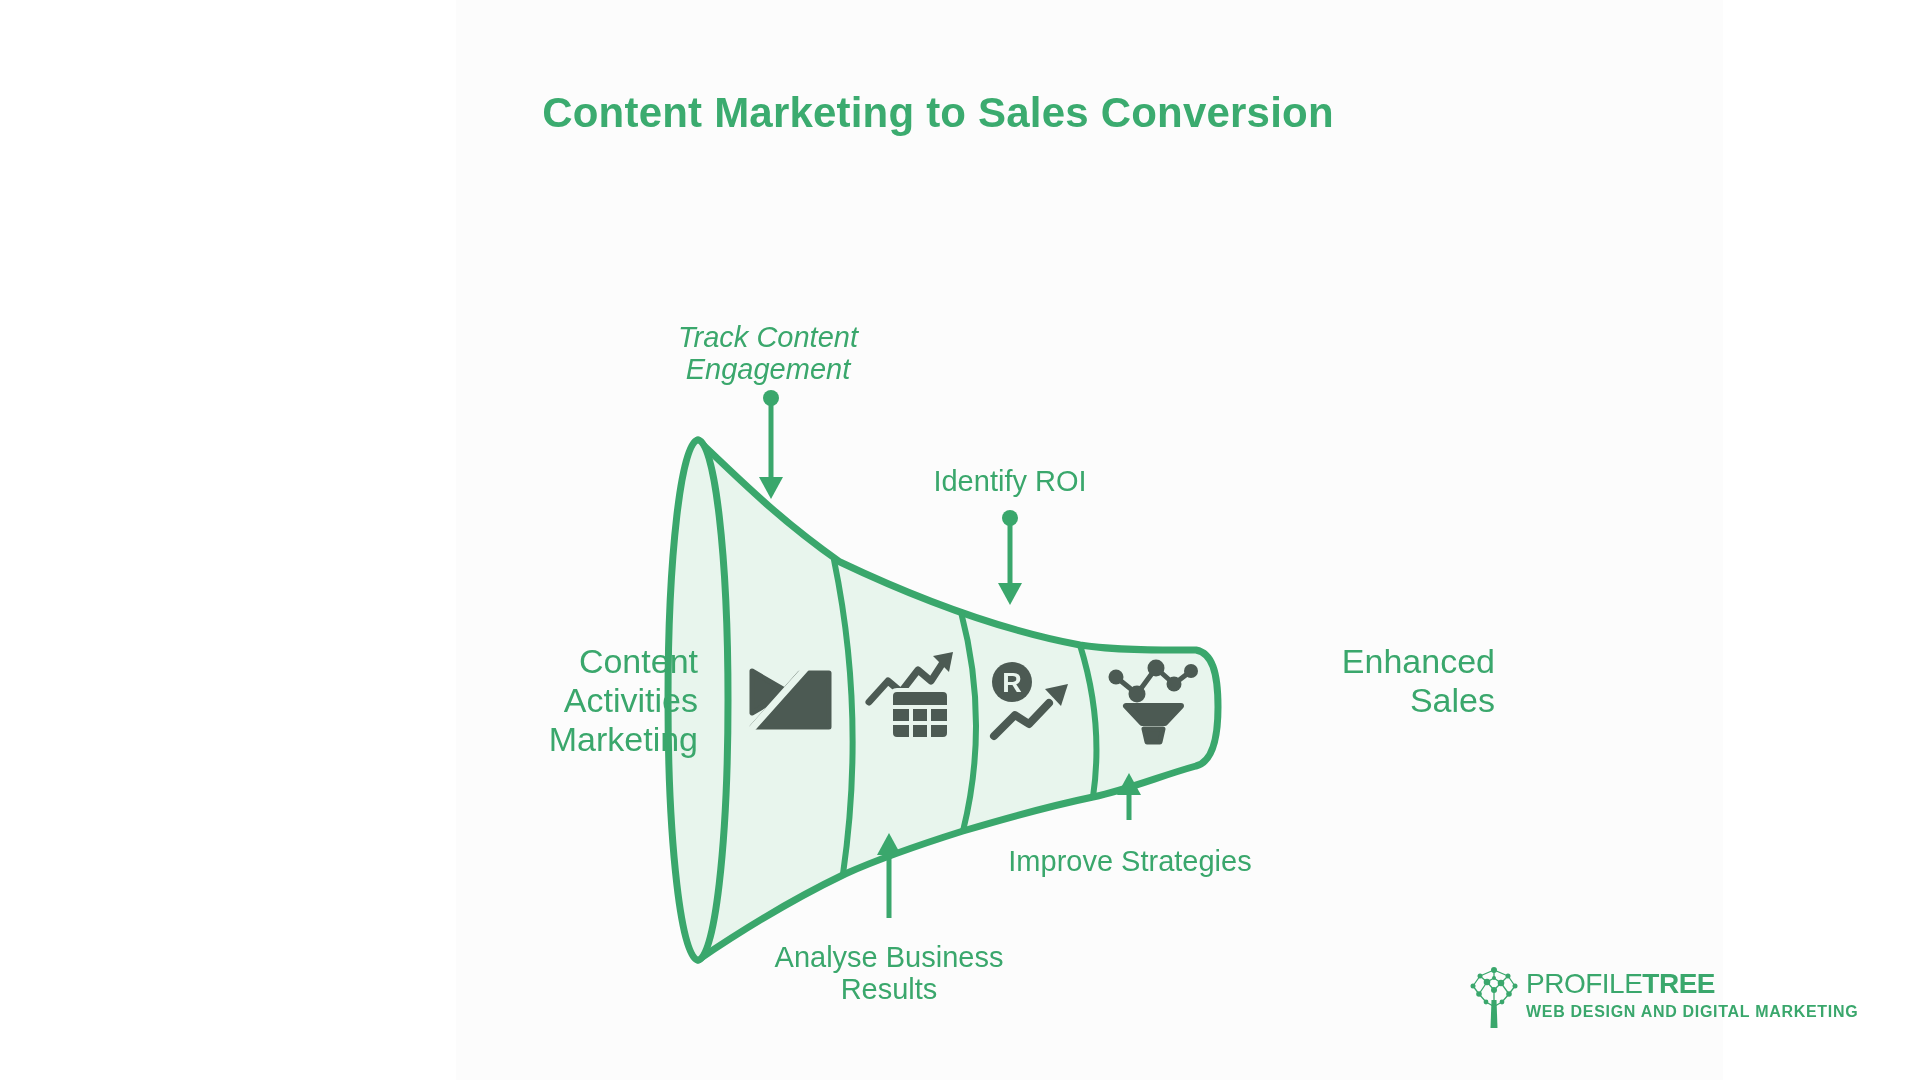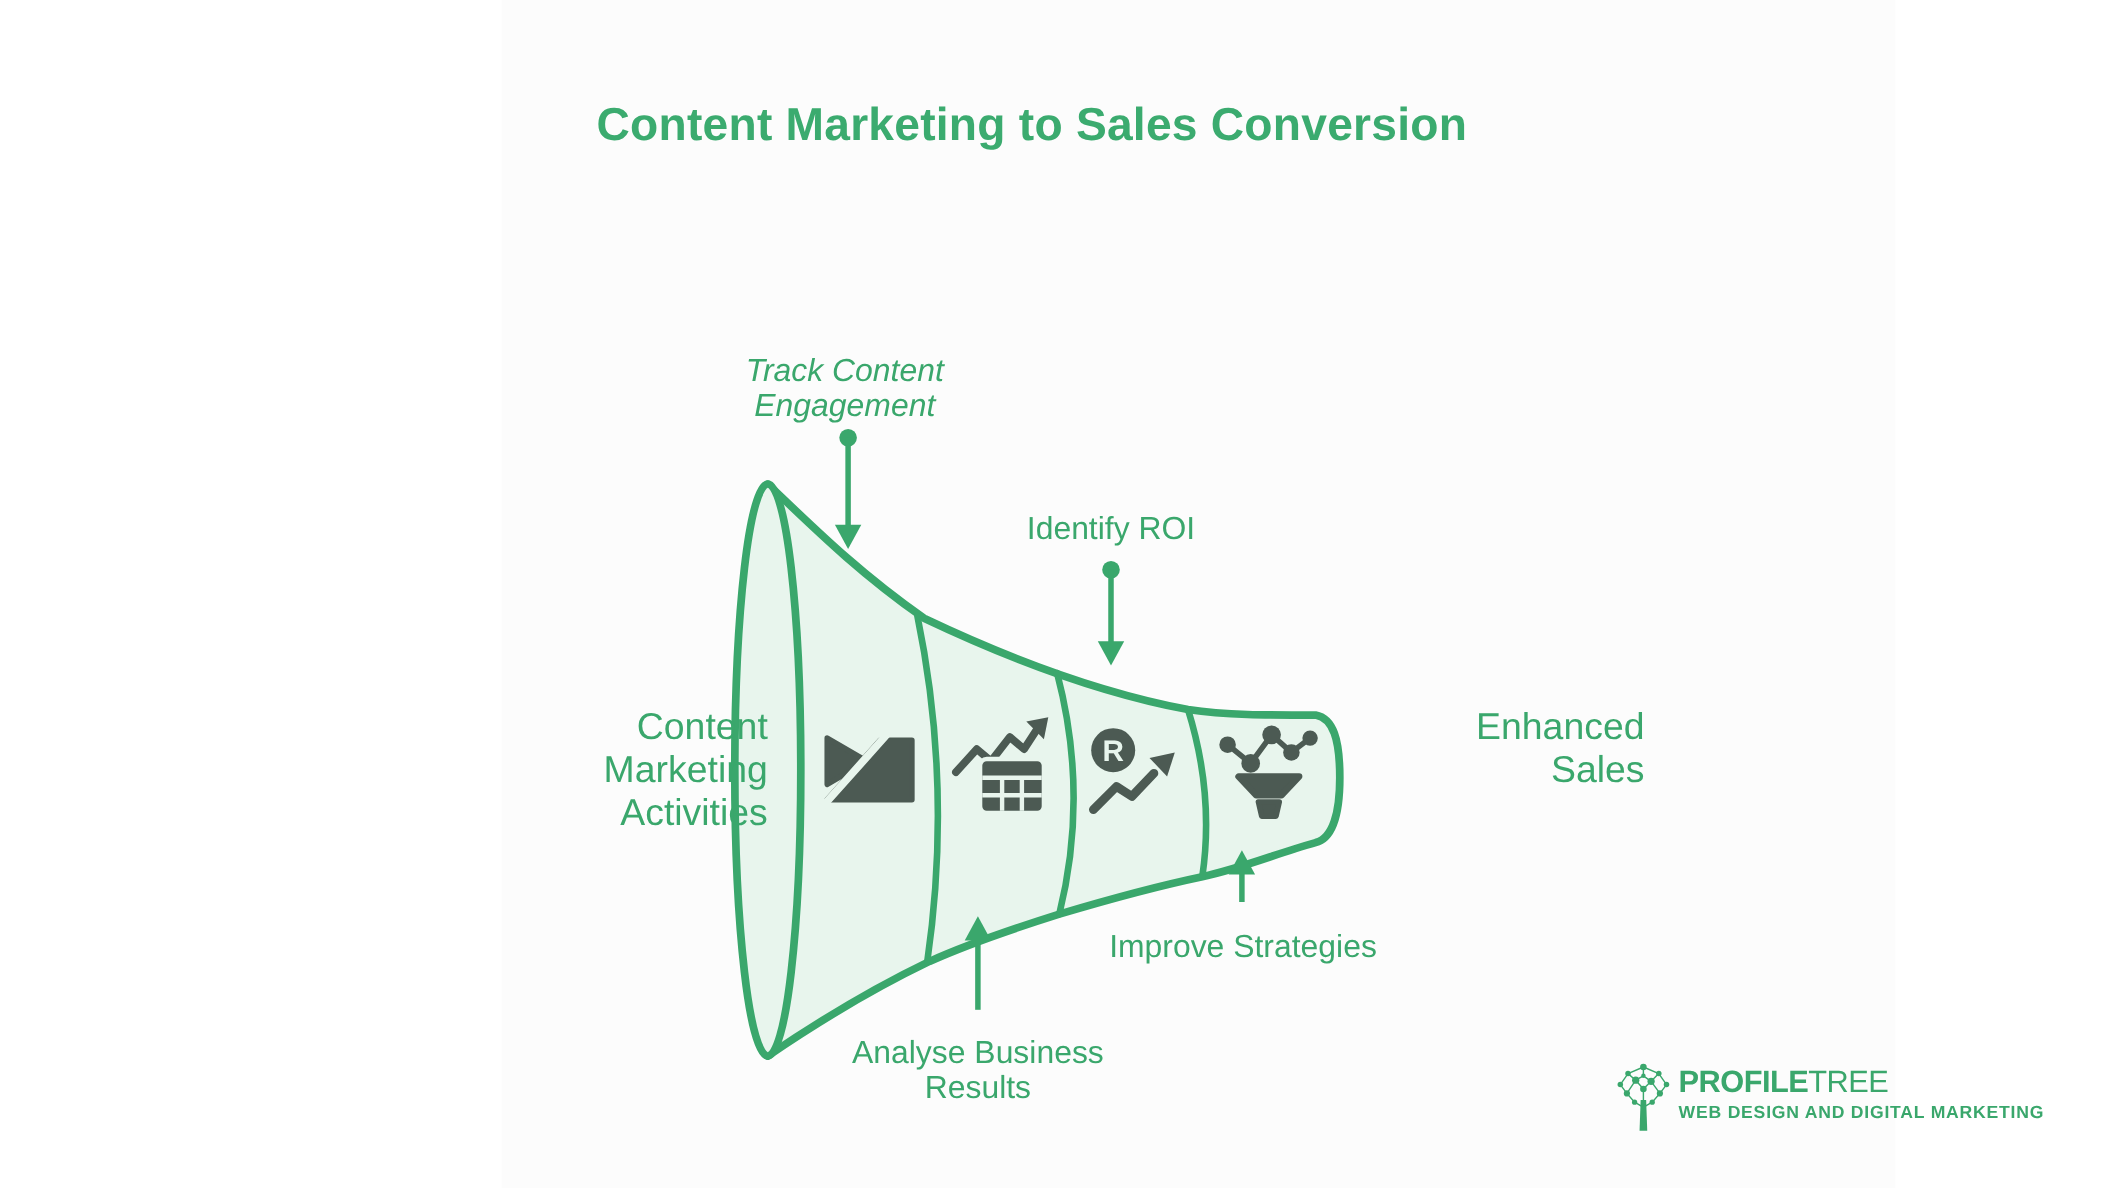--- a/index.html
+++ b/index.html
@@ -25,22 +25,22 @@
   .side-label{
     font-size:34px;line-height:39px;color:#3aa76c;
   }
   .graphic{position:absolute;left:0;top:0;width:1920px;height:1080px;}
   .logo{position:absolute;left:1466px;top:962px;width:260px;height:72px;}
   .logo-tree{position:absolute;left:0;top:2px;}
   .logo-text{position:absolute;left:60px;top:8px;width:200px;}
   .brand{
     font-size:28px;line-height:28px;color:#3aa76c;letter-spacing:-0.5px;white-space:nowrap;
   }
-  .brand .bold{font-weight:700;}
-  .brand .light{font-weight:400;}
+  .brand .bold{font-weight:400;}
+  .brand .light{font-weight:700;}
   .tagline{
     margin-top:5px;font-size:16px;letter-spacing:0.7px;color:#3aa76c;
     font-weight:700;white-space:nowrap;
   }
 </style>
 </head>
 <body>
 
 <div class="panel"></div>
 
@@ -129,22 +129,22 @@
   <div>Analyse Business</div>
   <div>Results</div>
 </div>
 
 <div class="abs ann" style="left:980px;top:845px;width:300px;">
   <div>Improve Strategies</div>
 </div>
 
 <div class="abs side-label" style="left:458px;top:642px;width:240px;text-align:right;">
   <div>Content</div>
+  <div>Activities</div>
   <div>Marketing</div>
-  <div>Activities</div>
 </div>
 
 <div class="abs side-label" style="left:1235px;top:642px;width:260px;text-align:right;">
   <div>Enhanced</div>
   <div>Sales</div>
 </div>
 
 <div class="logo">
   <svg class="logo-tree" width="56" height="68" viewBox="0 0 56 68">
     <g stroke="#3aa76c" stroke-width="1.3" fill="none">

